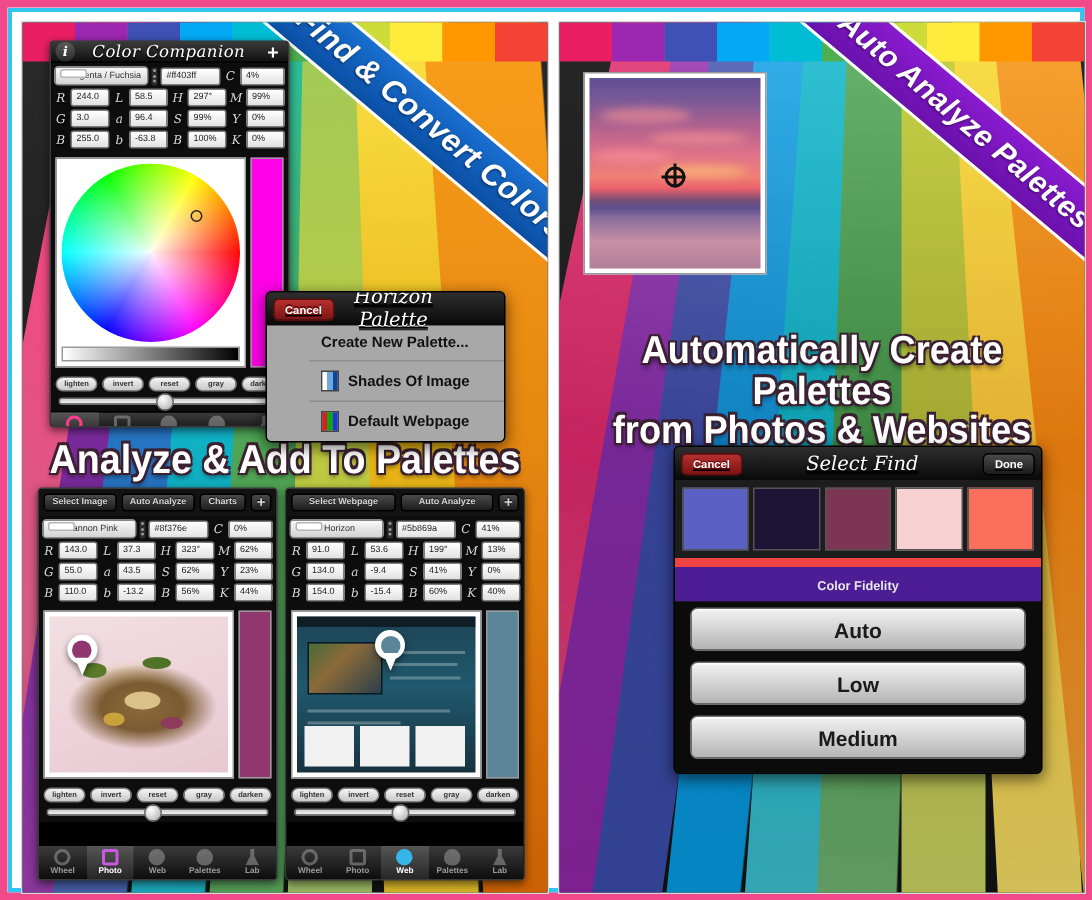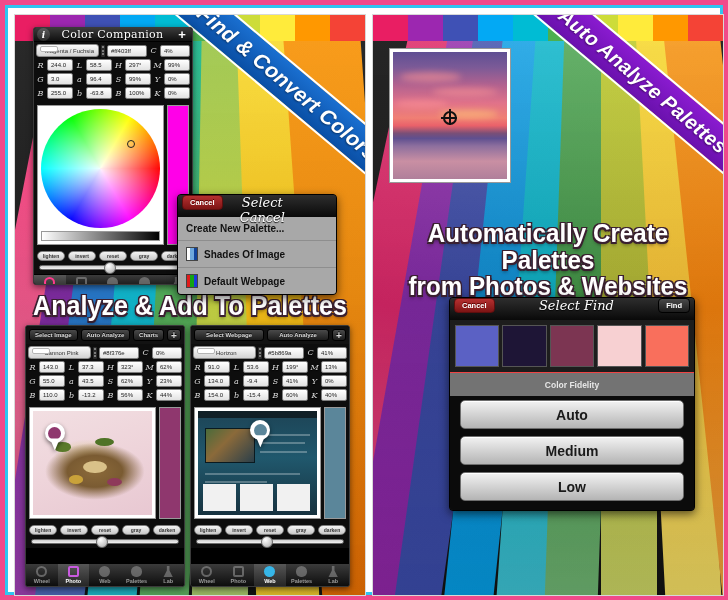--- a/index.html
+++ b/index.html
@@ -70,21 +70,21 @@
     overflow:hidden; box-shadow:0 2px 6px rgba(0,0,0,.55);
     display:flex; flex-direction:column;
   }
   .nav {
     height:18px; background:linear-gradient(180deg,#3a3a3a,#101010);
     display:flex; align-items:center; padding:0 3px;
     border-bottom:1px solid #000; position:relative;
   }
   .nav .title {
     flex:1; text-align:center; color:#fff; font-size:11px;
-    font-family:"DejaVu Serif",serif;
+    font-style:italic; font-family:"DejaVu Serif",serif;
     text-shadow:0 1px 1px #000; letter-spacing:.3px;
   }
   .navbtn-i {
     width:13px; height:13px; border-radius:50%;
     background:linear-gradient(180deg,#5c5c5c,#2a2a2a);
     color:#fff; font-size:9px; font-style:italic; font-weight:bold;
     display:flex; align-items:center; justify-content:center;
     font-family:"DejaVu Serif",serif;
   }
   .navbtn-plus {
@@ -183,49 +183,49 @@
   .ico-photo { border:2px solid currentColor; border-radius:2px; }
   .ico-web { border-radius:50%; background:currentColor; }
   .ico-pal { border-radius:50% 50% 45% 45%; background:currentColor; }
   .ico-lab { background:currentColor;
              clip-path:polygon(38% 0,62% 0,62% 42%,92% 100%,8% 100%,38% 42%); }
 
   
   .modal { position:absolute; background:#2a2a2a; border:1px solid #000;
            border-radius:4px; overflow:hidden; box-shadow:0 3px 10px rgba(0,0,0,.6); }
   .modalbar { height:22px; background:linear-gradient(180deg,#2e2e2e,#090909);
-              display:flex; align-items:flex-start; padding:0 4px; gap:4px; }
+              display:flex; align-items:center; padding:0 4px; gap:4px;text-decoration:underline; }
   .modalbar .mt { flex:1; text-align:center; color:#fff; font-size:13px;
                   font-style:italic; font-family:"DejaVu Serif",serif; text-shadow:0 1px 1px #000; }
   .redbtn {
     padding:2px 7px; border-radius:4px; font-size:7.5px; font-weight:bold; color:#fff;
     background:linear-gradient(180deg,#b63030,#7d1414); border:1px solid #5e0e0e;
     text-shadow:0 -1px 0 #500;
   }
   .darkbtn {
     padding:2px 7px; border-radius:4px; font-size:7.5px; font-weight:bold; color:#fff;
     background:linear-gradient(180deg,#4a4a4a,#1c1c1c); border:1px solid #000;
   }
 
   
   #m-palette { left:162px; top:179px; width:160px; }
-  .plist { background:#a8a8a8; }
+  .plist { background:#a8a8a8;padding-left:28px; }
   .prow { display:flex; align-items:center; gap:6px; padding:6px 8px;
           border-bottom:1px solid #8e8e8e; font-size:10px; font-weight:bold; color:#111; }
   .prow:last-child { border-bottom:none; }
   .pswatch { width:12px; height:14px; display:flex; border:1px solid #444; }
   .pswatch i { flex:1; }
 
   
   #m-color { left:76px; top:2px; width:246px; }
   .swatches { display:flex; gap:3px; padding:5px; background:#1d1d1d; }
   .swatches i { flex:1 1 0; height:42px; border:1px solid #555; display:block; }
   .fidelity-lbl { text-align:center; color:#e6e6e6; font-size:8.5px;
-                  padding:7px 0 6px; background:#737373; font-weight:bold;
-                  border-top:1px solid #ef4444; }
+                  padding:7px 0 6px; background:#4c1d95; font-weight:bold;
+                  border-top:6px solid #ef4444; }
   .bigbtns { background:#0b0b0b; padding:4px 10px 9px; display:flex; flex-direction:column; gap:7px; }
   .bigbtn {
     height:29px; border-radius:5px;
     background:linear-gradient(180deg,#f2f2f2,#b4b4b4);
     border:1px solid #6d6d6d;
     display:flex; align-items:center; justify-content:center;
     font-size:14px; font-weight:bold; color:#1a1a1a;
     box-shadow:inset 0 1px 0 #fff;
   }
 
@@ -429,21 +429,21 @@
             </div>
         <div class="tab">
               <span class="ti ico-lab" style="color:#9a9a9a"></span>
             </div>
       </div>
     </div>
 
     <div class="modal" id="m-palette">
       <div class="modalbar">
         <div class="redbtn">Cancel</div>
-        <div class="mt">Select Cancel</div>
+        <div class="mt">Horizon Palette</div>
         <div style="width:30px"></div>
       </div>
       <div class="plist">
         <div class="prow">
           <span>Create New Palette...</span>
         </div>
         <div class="prow">
           <span class="pswatch">
                 <i style="background:#ffffff"></i>
                 <i style="background:#6ea8dd"></i>
@@ -759,32 +759,32 @@
 
     <div class="headline" id="hl-auto">
       <span>Automatically Create Palettes</span>
       <span>from Photos &amp; Websites</span>
     </div>
 
     <div class="modal" id="m-color" style="top:282px;">
       <div class="modalbar">
         <div class="redbtn">Cancel</div>
         <div class="mt">Select Find</div>
-        <div class="darkbtn">Find</div>
+        <div class="darkbtn">Done</div>
       </div>
       <div class="swatches">
         <i style="background:#5b61c4"></i>
         <i style="background:#1e1536"></i>
         <i style="background:#7c3552"></i>
         <i style="background:#f7d0d2"></i>
         <i style="background:#f96f5c"></i>
       </div>
       <div class="fidelity-lbl">Color Fidelity</div>
       <div class="bigbtns">
         <div class="bigbtn">Auto</div>
+        <div class="bigbtn">Low</div>
         <div class="bigbtn">Medium</div>
-        <div class="bigbtn">Low</div>
       </div>
     </div>
   </div>
 
  </div>
 </div>
 
 </body></html>

